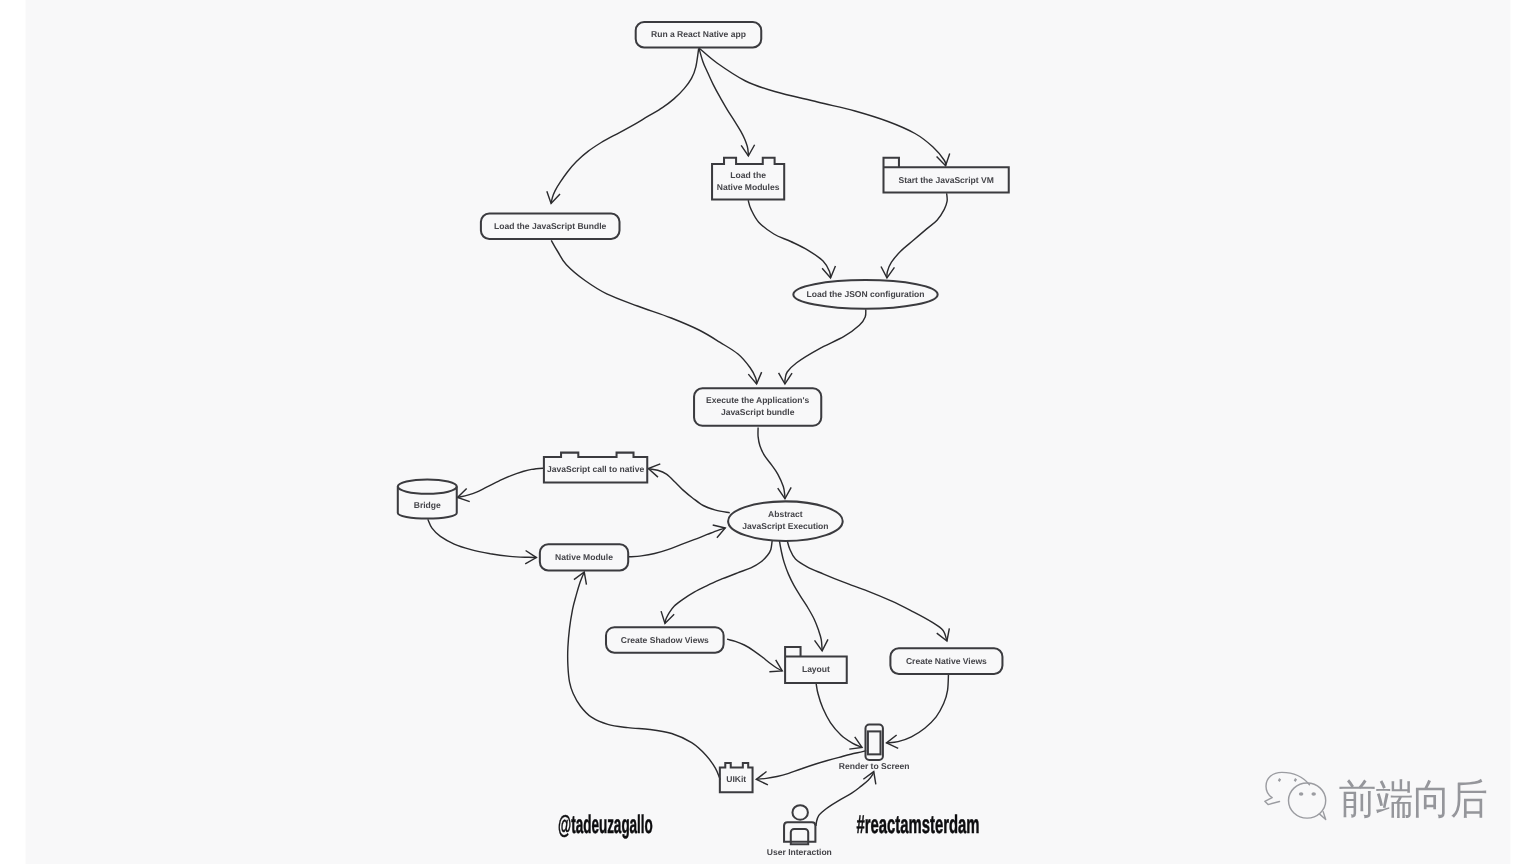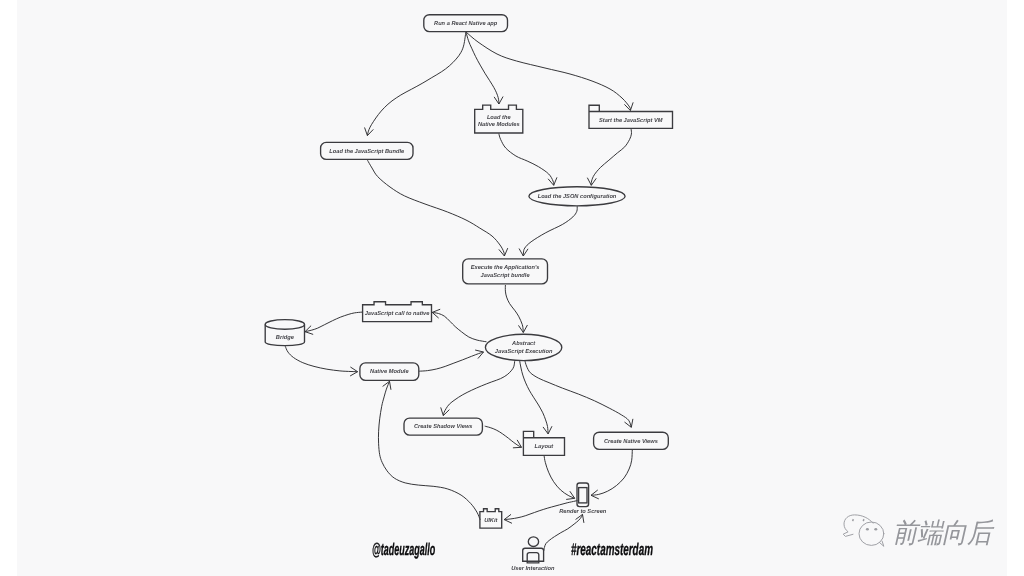--- a/index.html
+++ b/index.html
@@ -1,18 +1,18 @@
 <!DOCTYPE html>
 <html><head>
 <meta charset="utf-8">
 <title>React Native flow diagram</title>
 <style>
   html,body{margin:0;padding:0;background:#ffffff;}
   body{width:1024px;height:576px;overflow:hidden;font-family:"Liberation Sans",sans-serif;-webkit-font-smoothing:antialiased;text-rendering:geometricPrecision;}
-  #page{position:relative;width:1024px;height:576px;background:#f8f8f9;overflow:hidden;filter:opacity(1);font-style:italic;}
+  #page{position:relative;width:1024px;height:576px;background:#f8f8f9;overflow:hidden;filter:opacity(1);}
   #leftstrip{position:absolute;left:0;top:0;width:17px;height:576px;background:#ffffff;}
   #rightstrip{position:absolute;right:0;top:0;width:17px;height:576px;background:#ffffff;}
   #diagram{position:absolute;left:0;top:0;width:1024px;height:576px;filter:opacity(1);}
   .nodeshape{fill:none;stroke:#3b3b3f;stroke-width:1.35;}
   .edge{fill:none;stroke:#2b2b2e;stroke-width:0.95;}
   .arrowh{fill:none;stroke:#2b2b2e;stroke-width:0.95;stroke-linecap:butt;}
   .nlabel{font-family:"Liberation Sans",sans-serif;font-size:5.7px;font-weight:bold;fill:#45454a;text-anchor:middle;}
   .caption{position:absolute;font-family:"Liberation Sans",sans-serif;font-weight:bold;color:#0d0d0f;font-size:17px;line-height:12px;-webkit-text-stroke:0.35px #0d0d0f;transform-origin:left top;white-space:nowrap;}
   #handle{left:371.9px;top:543.7px;transform:scaleX(0.529);}
   #hashtag{left:570.6px;top:543.7px;transform:scaleX(0.582);}

